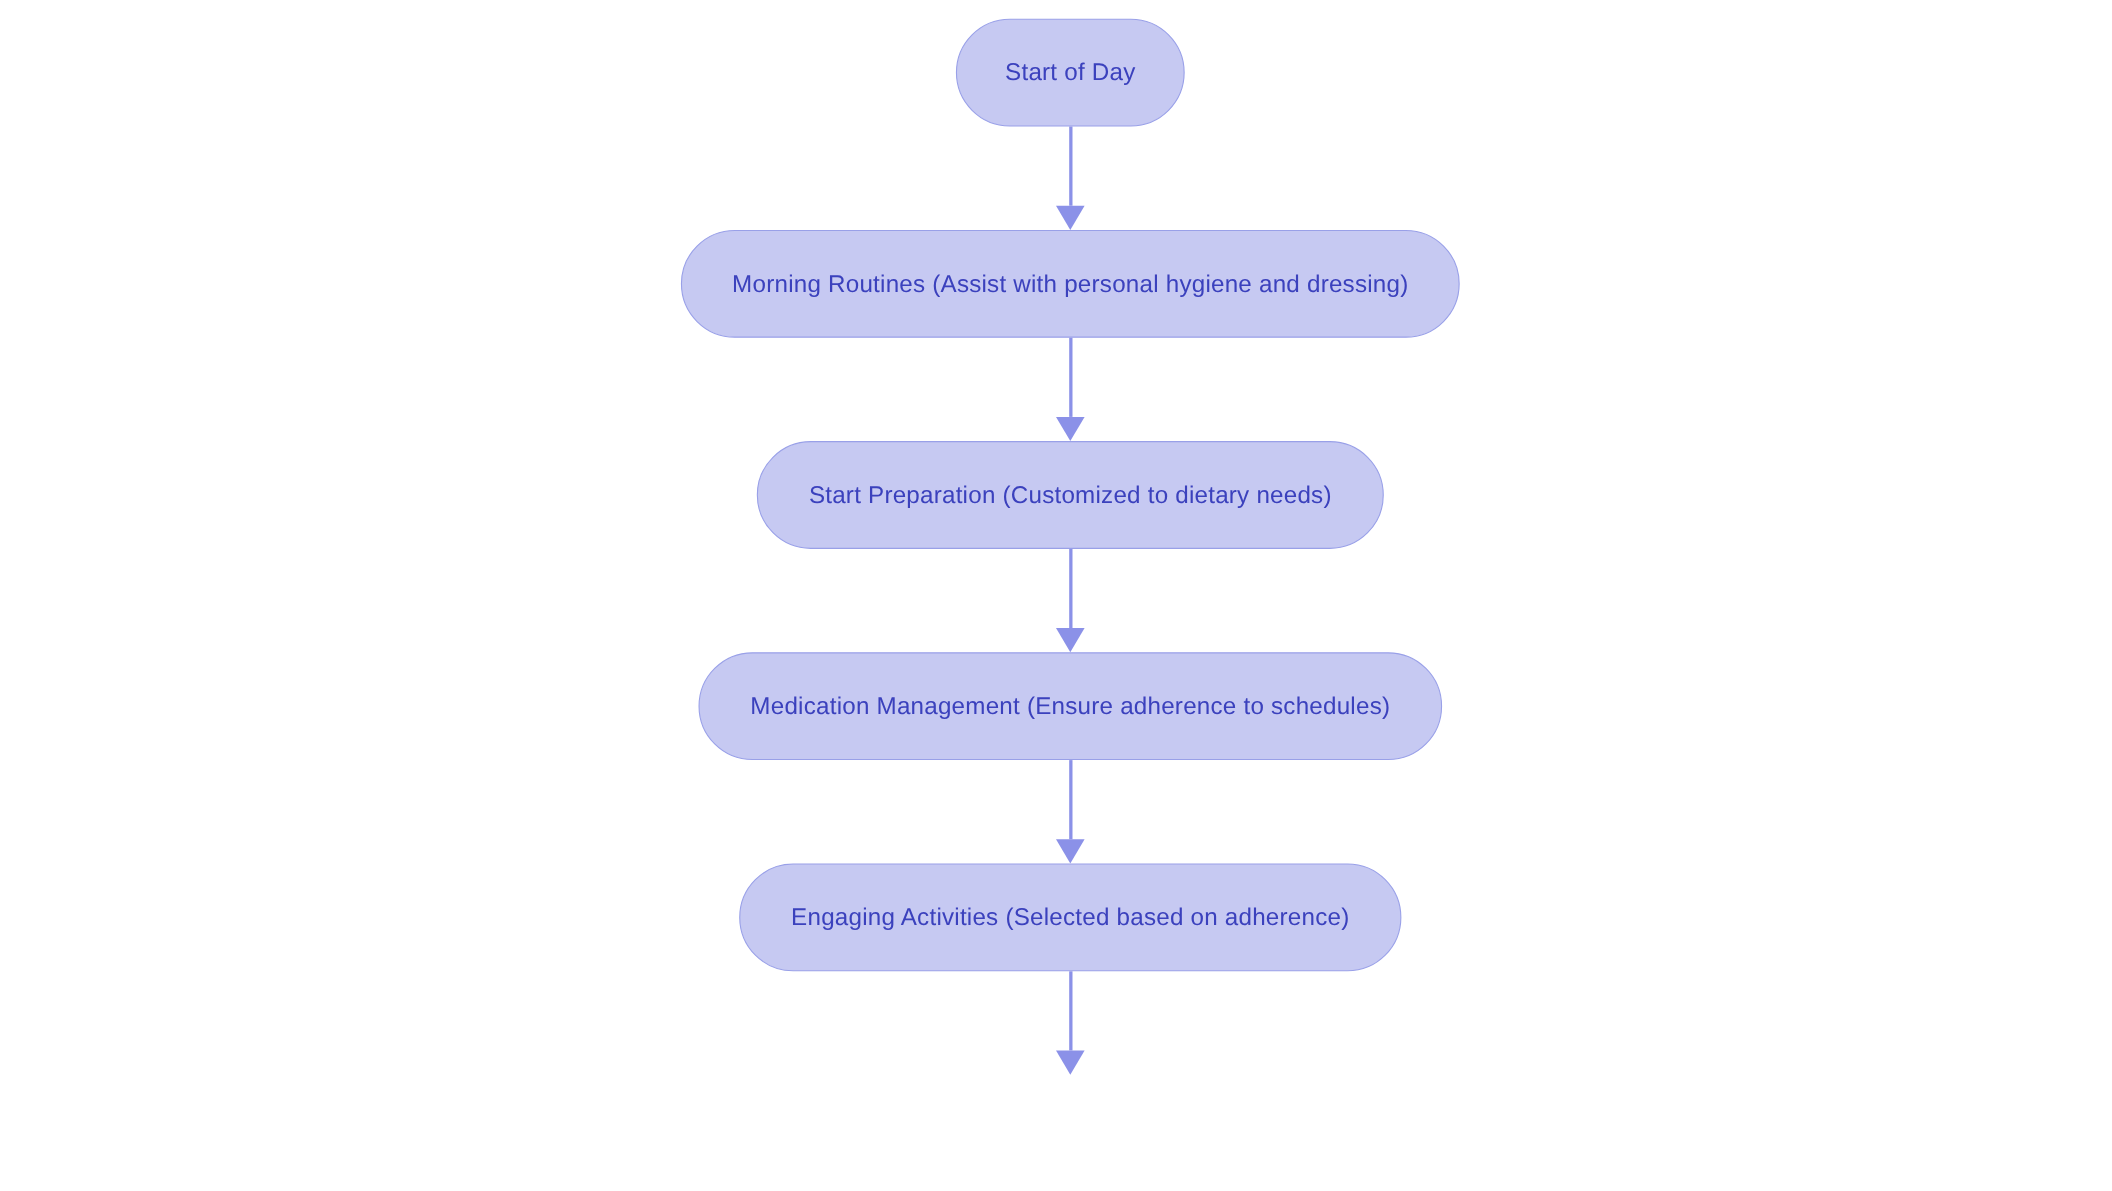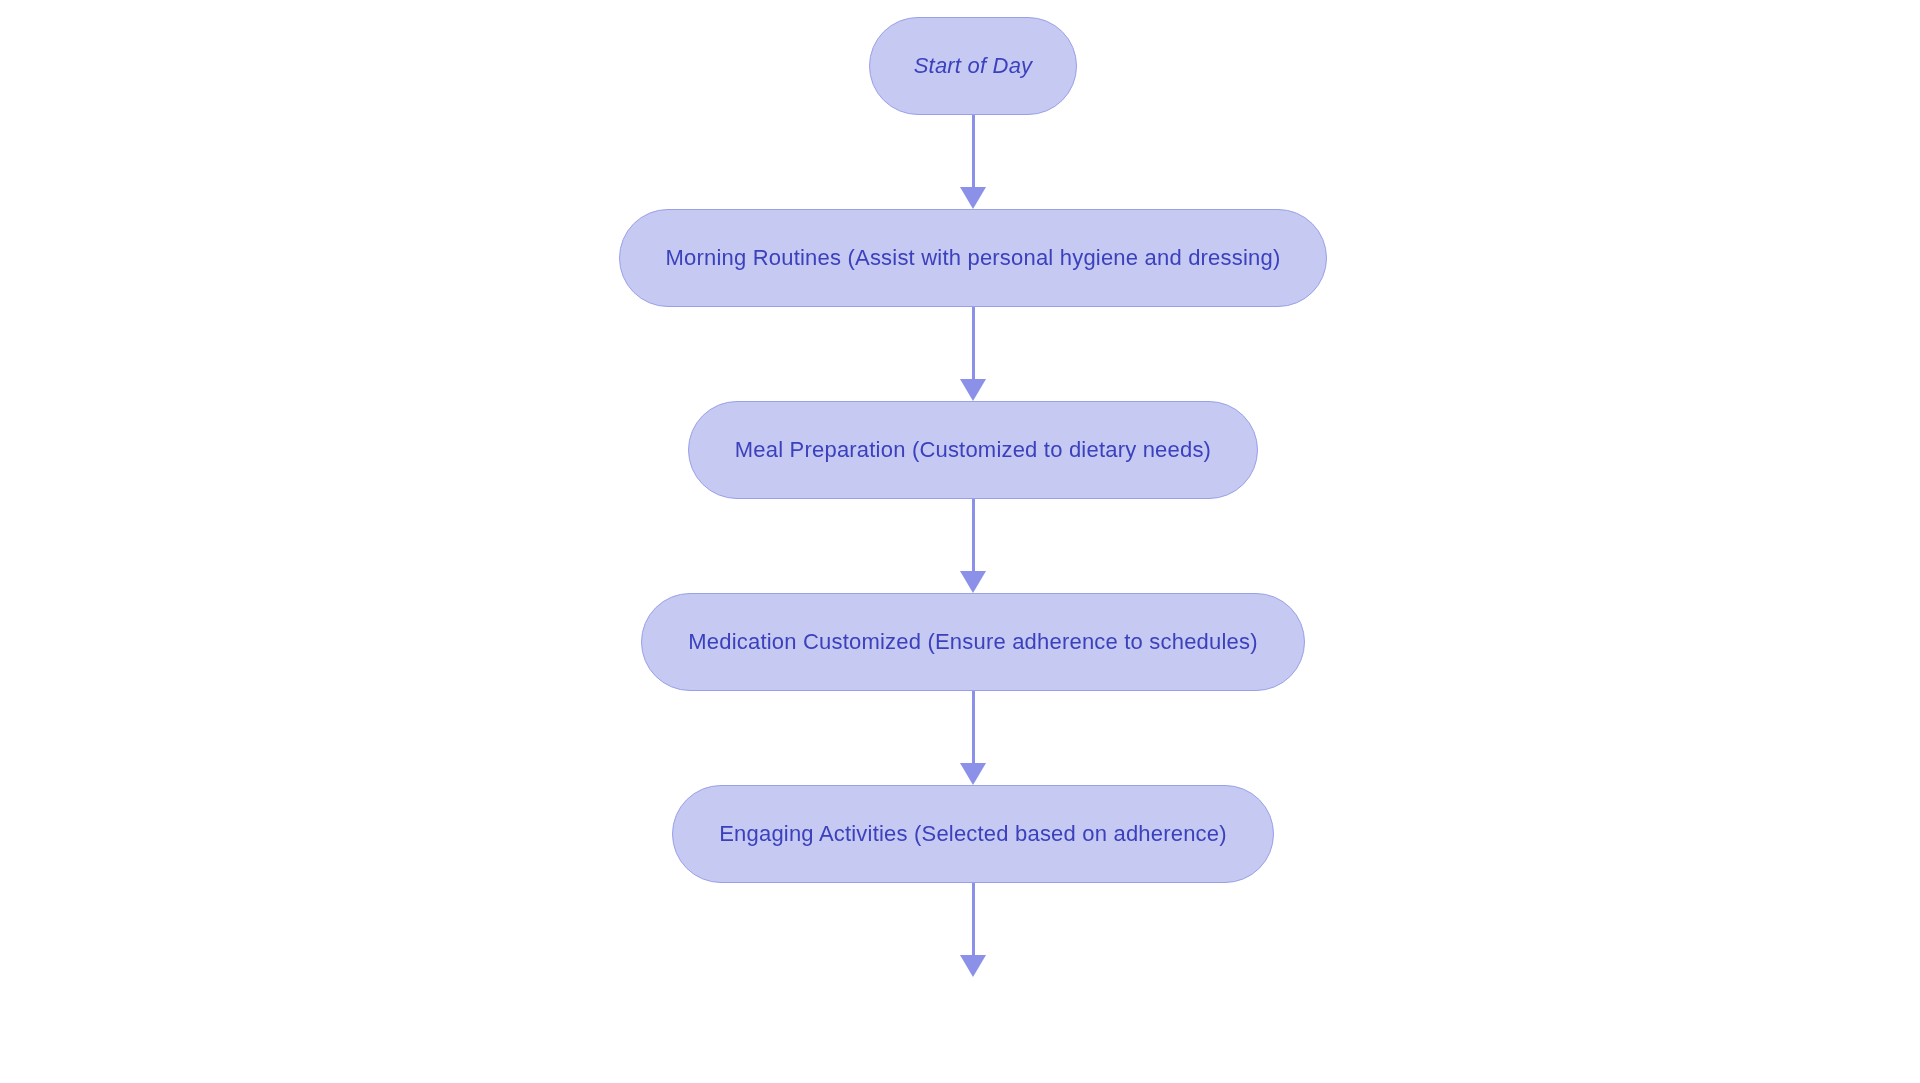--- a/index.html
+++ b/index.html
@@ -33,21 +33,20 @@
     border: 1px solid #99a0e8;
     border-radius: 49px;
     color: #3b41bd;
     font-size: 22px;
     letter-spacing: 0.2px;
     white-space: nowrap;
     flex: 0 0 auto;
   }
   .node-start {
     padding: 12px 44px;
-    font-style: italic;
   }
   .arrow {
     display: flex;
     flex-direction: column;
     align-items: center;
     height: 94px;
     flex: 0 0 auto;
   }
   .arrow .stem {
     width: 3px;
@@ -74,28 +73,28 @@
     <span class="head"></span>
   </div>
 
   <div class="node">Morning Routines (Assist with personal hygiene and dressing)</div>
 
   <div class="arrow">
     <span class="stem"></span>
     <span class="head"></span>
   </div>
 
-  <div class="node">Meal Preparation (Customized to dietary needs)</div>
+  <div class="node">Start Preparation (Customized to dietary needs)</div>
 
   <div class="arrow">
     <span class="stem"></span>
     <span class="head"></span>
   </div>
 
-  <div class="node">Medication Customized (Ensure adherence to schedules)</div>
+  <div class="node">Medication Management (Ensure adherence to schedules)</div>
 
   <div class="arrow">
     <span class="stem"></span>
     <span class="head"></span>
   </div>
 
   <div class="node">Engaging Activities (Selected based on adherence)</div>
 
   <div class="arrow">
     <span class="stem"></span>

